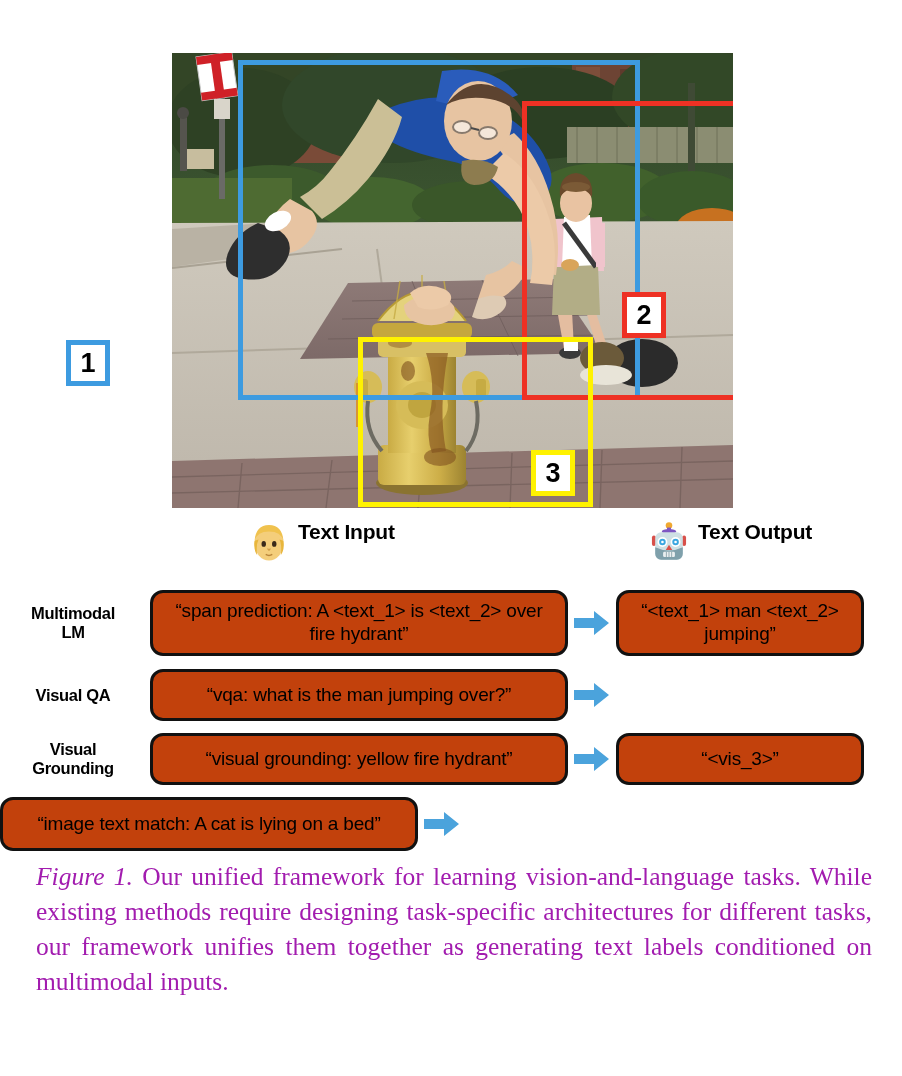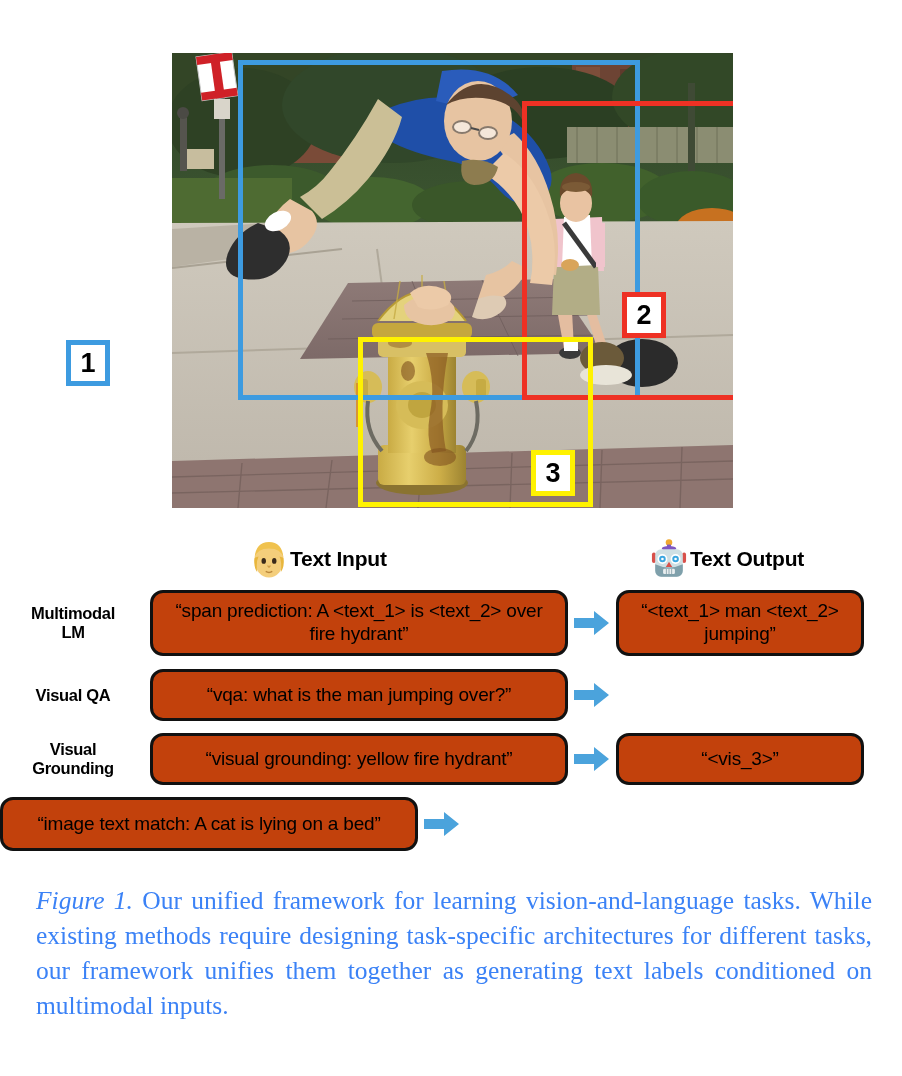--- a/index.html
+++ b/index.html
@@ -18,21 +18,21 @@
   .bbox-tag{position:absolute;display:flex;align-items:center;justify-content:center;
             background:#ffffff;font-weight:bold;font-size:27px;line-height:1;
             box-sizing:border-box;}
   #tag-1{left:66px;top:340px;width:44px;height:46px;border:5px solid #3d9be0;}
   #tag-2{left:622px;top:292px;width:44px;height:46px;border:5px solid #ee3124;}
   #tag-3{left:531px;top:450px;width:44px;height:46px;border:5px solid #fff200;}
 
   
   #diagram{position:absolute;left:0;top:512px;width:902px;height:345px;}
 
-  .head-row{position:absolute;top:16px;height:62px;display:flex;align-items:center;}
+  .head-row{position:absolute;top:8px;height:62px;display:flex;align-items:flex-start;gap:8px;}
   #head-input{left:248px;}
   #head-output{left:648px;}
   .head-emoji{font-size:42px;line-height:1;}
   .head-label{font-size:21px;font-weight:bold;letter-spacing:-.2px;}
 
   .emoji-face{width:42px;height:44px;display:block;}
 
   .task-row{position:absolute;left:0;width:902px;display:flex;align-items:center;}
   .row-label{width:150px;text-align:center;font-size:16.5px;font-weight:bold;
              line-height:1.14;letter-spacing:-.3px;padding-right:4px;box-sizing:border-box;}
@@ -47,23 +47,23 @@
   #row-0{top:76px;height:70px;}
   #row-0 .io-box{height:66px;}
   #row-1{top:156px;height:54px;}
   #row-1 .io-box{height:52px;}
   #row-2{top:220px;height:54px;}
   #row-2 .io-box{height:52px;}
   #row-3{top:284px;height:56px;}
   #row-3 .io-box{height:54px;}
 
   
-  #caption{position:absolute;left:36px;top:884px;width:836px;
+  #caption{position:absolute;left:36px;top:860px;width:836px;
            font-family:"Liberation Serif",serif;font-size:25.5px;line-height:1.37;
-           text-align:justify;text-justify:inter-word;color:#3b82f6;}
+           text-align:justify;text-justify:inter-word;color:#a21caf;}
   #caption .fig-no{font-style:italic;}
 </style>
 </head>
 <body>
 
 <div id="photo-panel">
   <svg id="photo-svg" viewBox="0 0 561 455" preserveAspectRatio="none">
     <defs>
       <linearGradient id="sky" x1="0" y1="0" x2="0" y2="1">
         <stop offset="0" stop-color="#2f4427"></stop>

